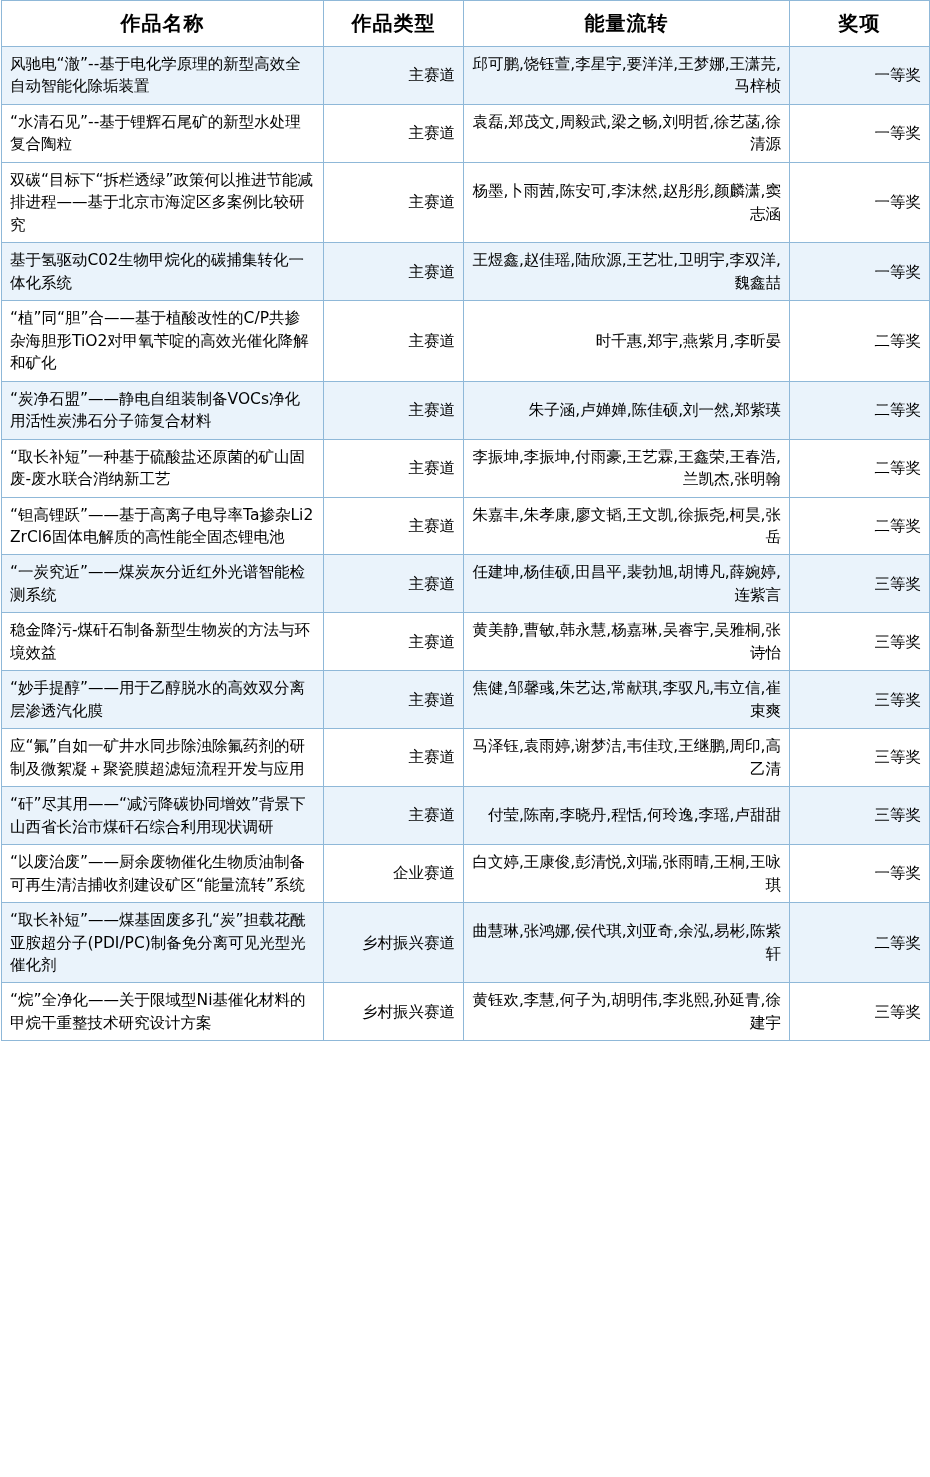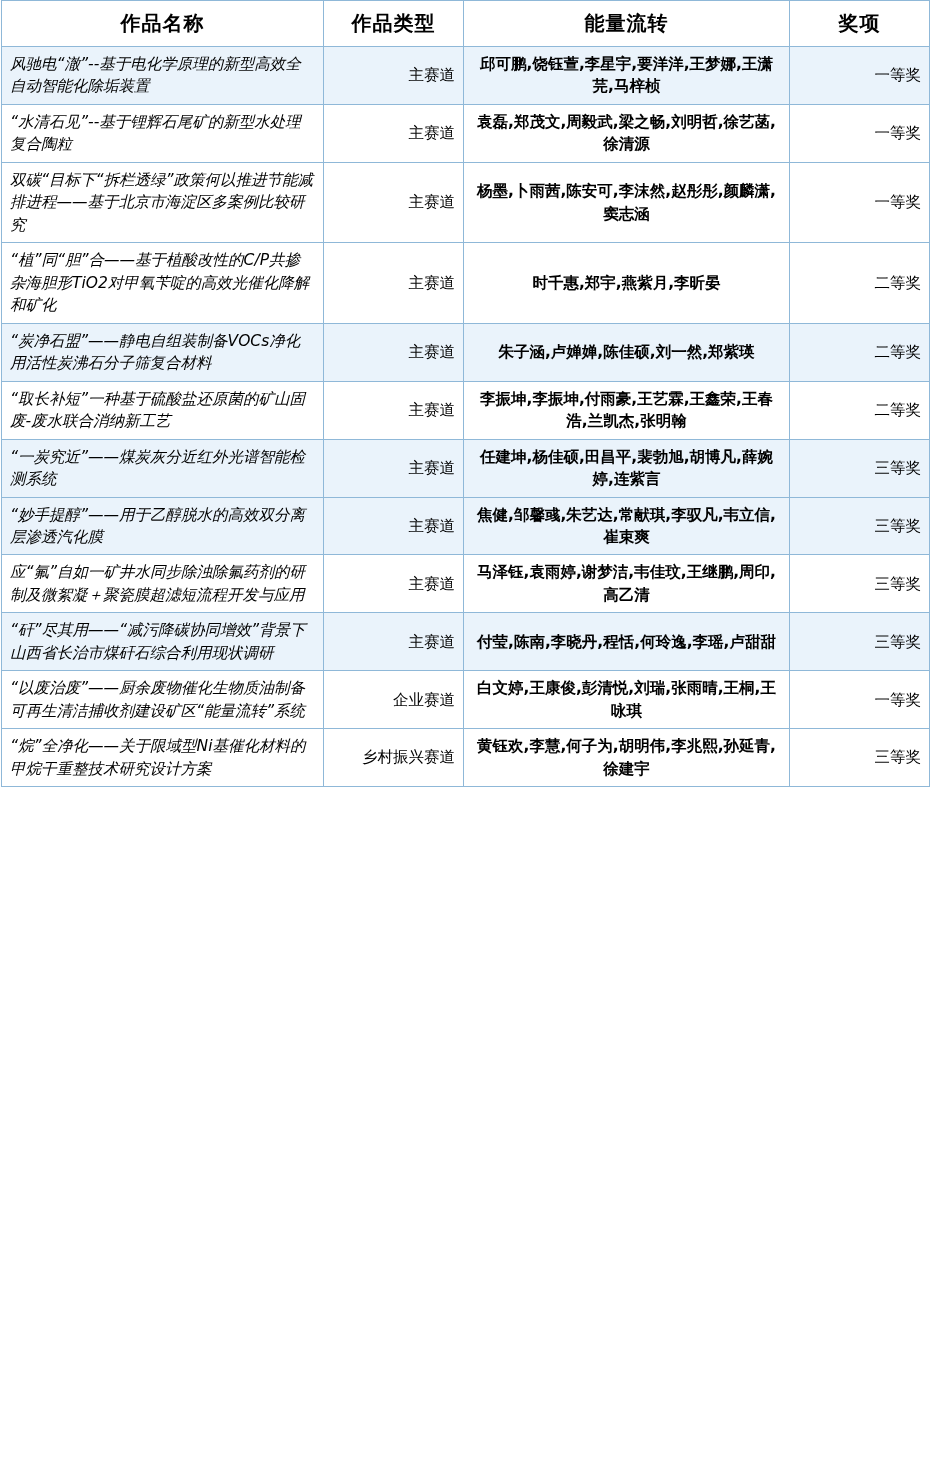--- a/index.html
+++ b/index.html
@@ -40,30 +40,28 @@
   table.award-table thead th {
     background: #ffffff;
     font-size: 20px;
     font-weight: bold;
     text-align: center;
     padding: 8px 6px;
     letter-spacing: 1px;
   }
   td.cell-name {
     text-align: left;
-    font-style: italic;
   }
   td.cell-type,
   td.cell-award {
     text-align: right;
     white-space: nowrap;
   }
   td.cell-team {
-    text-align: center;
-    font-weight: bold;
+    text-align: right;
   }
   tr.row-alt td {
     background: #eaf3fb;
   }
   tr.row-plain td {
     background: #ffffff;
   }
 </style>
 </head>
 <body>
@@ -96,42 +94,60 @@
         <td class="cell-type">主赛道</td>
         <td class="cell-team">袁磊,郑茂文,周毅武,梁之畅,刘明哲,徐艺菡,徐清源</td>
         <td class="cell-award">一等奖</td>
       </tr>
       <tr class="row-plain">
         <td class="cell-name">双碳“目标下“拆栏透绿”政策何以推进节能减排进程——基于北京市海淀区多案例比较研究</td>
         <td class="cell-type">主赛道</td>
         <td class="cell-team">杨墨,卜雨茜,陈安可,李沫然,赵彤彤,颜麟潇,窦志涵</td>
         <td class="cell-award">一等奖</td>
       </tr>
+      <tr class="row-alt">
+        <td class="cell-name">基于氢驱动C02生物甲烷化的碳捕集转化一体化系统</td>
+        <td class="cell-type">主赛道</td>
+        <td class="cell-team">王煜鑫,赵佳瑶,陆欣源,王艺壮,卫明宇,李双洋,魏鑫喆</td>
+        <td class="cell-award">一等奖</td>
+      </tr>
       <tr class="row-plain">
         <td class="cell-name">“植”同“胆”合——基于植酸改性的C/P共掺杂海胆形TiO2对甲氧苄啶的高效光催化降解和矿化</td>
         <td class="cell-type">主赛道</td>
         <td class="cell-team">时千惠,郑宇,燕紫月,李昕晏</td>
         <td class="cell-award">二等奖</td>
       </tr>
       <tr class="row-alt">
         <td class="cell-name">“炭净石盟”——静电自组装制备VOCs净化用活性炭沸石分子筛复合材料</td>
         <td class="cell-type">主赛道</td>
         <td class="cell-team">朱子涵,卢婵婵,陈佳硕,刘一然,郑紫瑛</td>
         <td class="cell-award">二等奖</td>
       </tr>
       <tr class="row-plain">
         <td class="cell-name">“取长补短”一种基于硫酸盐还原菌的矿山固废-废水联合消纳新工艺</td>
         <td class="cell-type">主赛道</td>
         <td class="cell-team">李振坤,李振坤,付雨豪,王艺霖,王鑫荣,王春浩,兰凯杰,张明翰</td>
         <td class="cell-award">二等奖</td>
       </tr>
+      <tr class="row-plain">
+        <td class="cell-name">“钽高锂跃”——基于高离子电导率Ta掺杂Li2ZrCl6固体电解质的高性能全固态锂电池</td>
+        <td class="cell-type">主赛道</td>
+        <td class="cell-team">朱嘉丰,朱孝康,廖文韬,王文凯,徐振尧,柯昊,张岳</td>
+        <td class="cell-award">二等奖</td>
+      </tr>
       <tr class="row-alt">
         <td class="cell-name">“一炭究近”——煤炭灰分近红外光谱智能检测系统</td>
         <td class="cell-type">主赛道</td>
         <td class="cell-team">任建坤,杨佳硕,田昌平,裴勃旭,胡博凡,薛婉婷,连紫言</td>
+        <td class="cell-award">三等奖</td>
+      </tr>
+      <tr class="row-plain">
+        <td class="cell-name">稳金降污-煤矸石制备新型生物炭的方法与环境效益</td>
+        <td class="cell-type">主赛道</td>
+        <td class="cell-team">黄美静,曹敏,韩永慧,杨嘉琳,吴睿宇,吴雅桐,张诗怡</td>
         <td class="cell-award">三等奖</td>
       </tr>
       <tr class="row-alt">
         <td class="cell-name">“妙手提醇”——用于乙醇脱水的高效双分离层渗透汽化膜</td>
         <td class="cell-type">主赛道</td>
         <td class="cell-team">焦健,邹馨彧,朱艺达,常献琪,李驭凡,韦立信,崔束爽</td>
         <td class="cell-award">三等奖</td>
       </tr>
       <tr class="row-plain">
         <td class="cell-name">应“氟”自如一矿井水同步除浊除氟药剂的研制及微絮凝＋聚瓷膜超滤短流程开发与应用</td>
@@ -144,20 +160,26 @@
         <td class="cell-type">主赛道</td>
         <td class="cell-team">付莹,陈南,李晓丹,程恬,何玲逸,李瑶,卢甜甜</td>
         <td class="cell-award">三等奖</td>
       </tr>
       <tr class="row-plain">
         <td class="cell-name">“以废治废”——厨余废物催化生物质油制备可再生清洁捕收剂建设矿区“能量流转”系统</td>
         <td class="cell-type">企业赛道</td>
         <td class="cell-team">白文婷,王康俊,彭清悦,刘瑞,张雨晴,王桐,王咏琪</td>
         <td class="cell-award">一等奖</td>
       </tr>
+      <tr class="row-alt">
+        <td class="cell-name">“取长补短”——煤基固废多孔“炭”担载花酰亚胺超分子(PDI/PC)制备免分离可见光型光催化剂</td>
+        <td class="cell-type">乡村振兴赛道</td>
+        <td class="cell-team">曲慧琳,张鸿娜,侯代琪,刘亚奇,余泓,易彬,陈紫轩</td>
+        <td class="cell-award">二等奖</td>
+      </tr>
       <tr class="row-plain">
         <td class="cell-name">“烷”全净化——关于限域型Ni基催化材料的甲烷干重整技术研究设计方案</td>
         <td class="cell-type">乡村振兴赛道</td>
         <td class="cell-team">黄钰欢,李慧,何子为,胡明伟,李兆熙,孙延青,徐建宇</td>
         <td class="cell-award">三等奖</td>
       </tr>
     </tbody>
   </table>
 </div>
 

